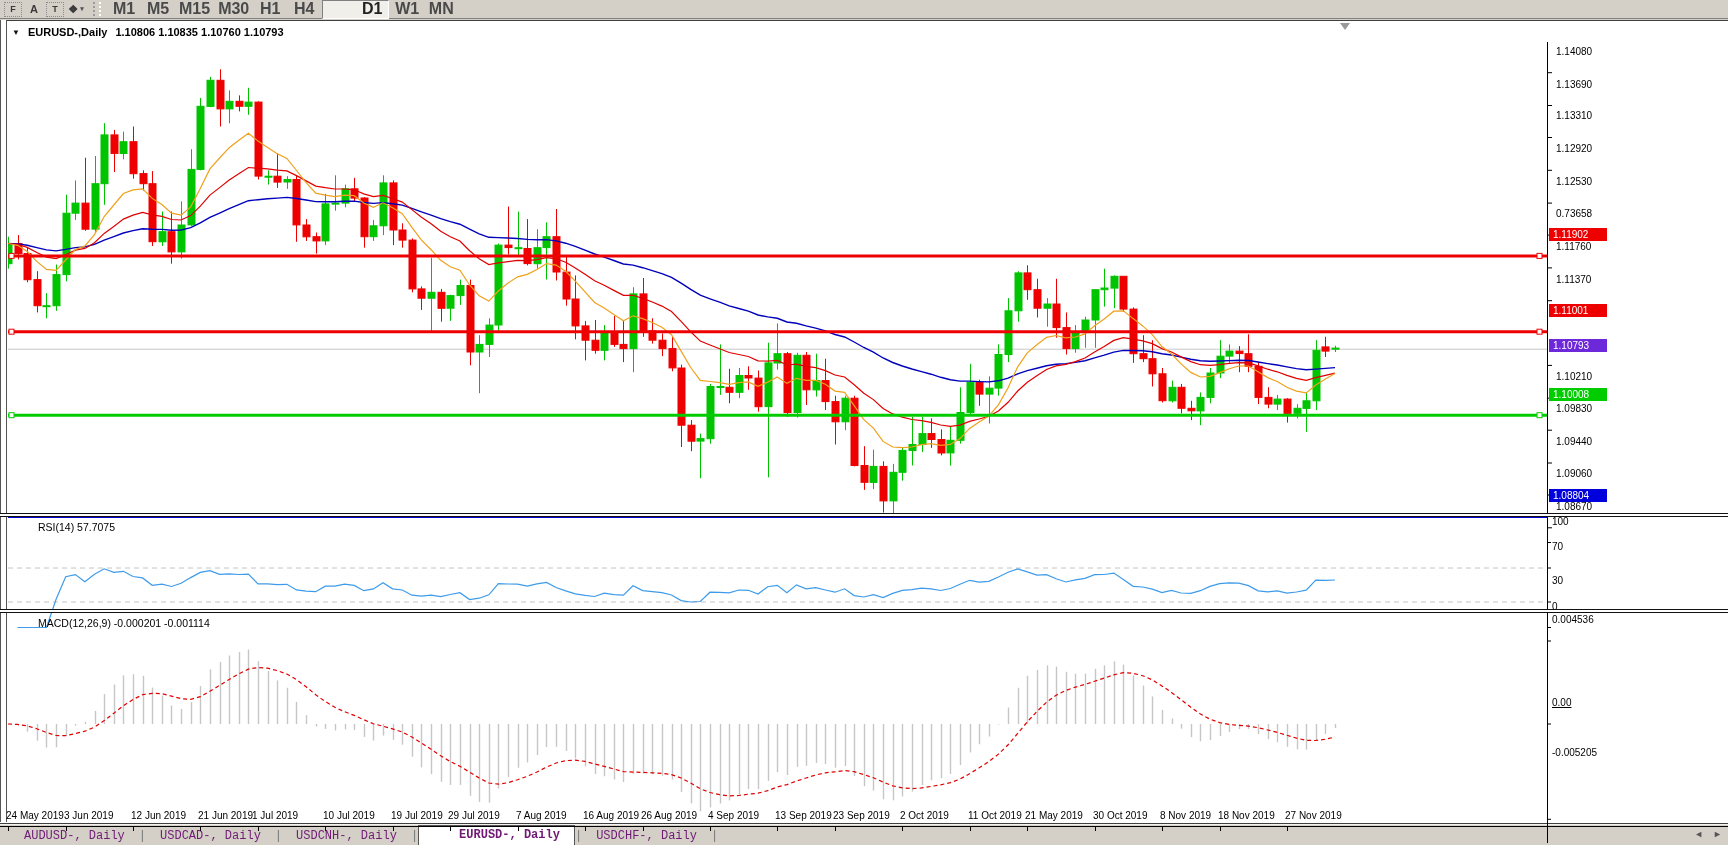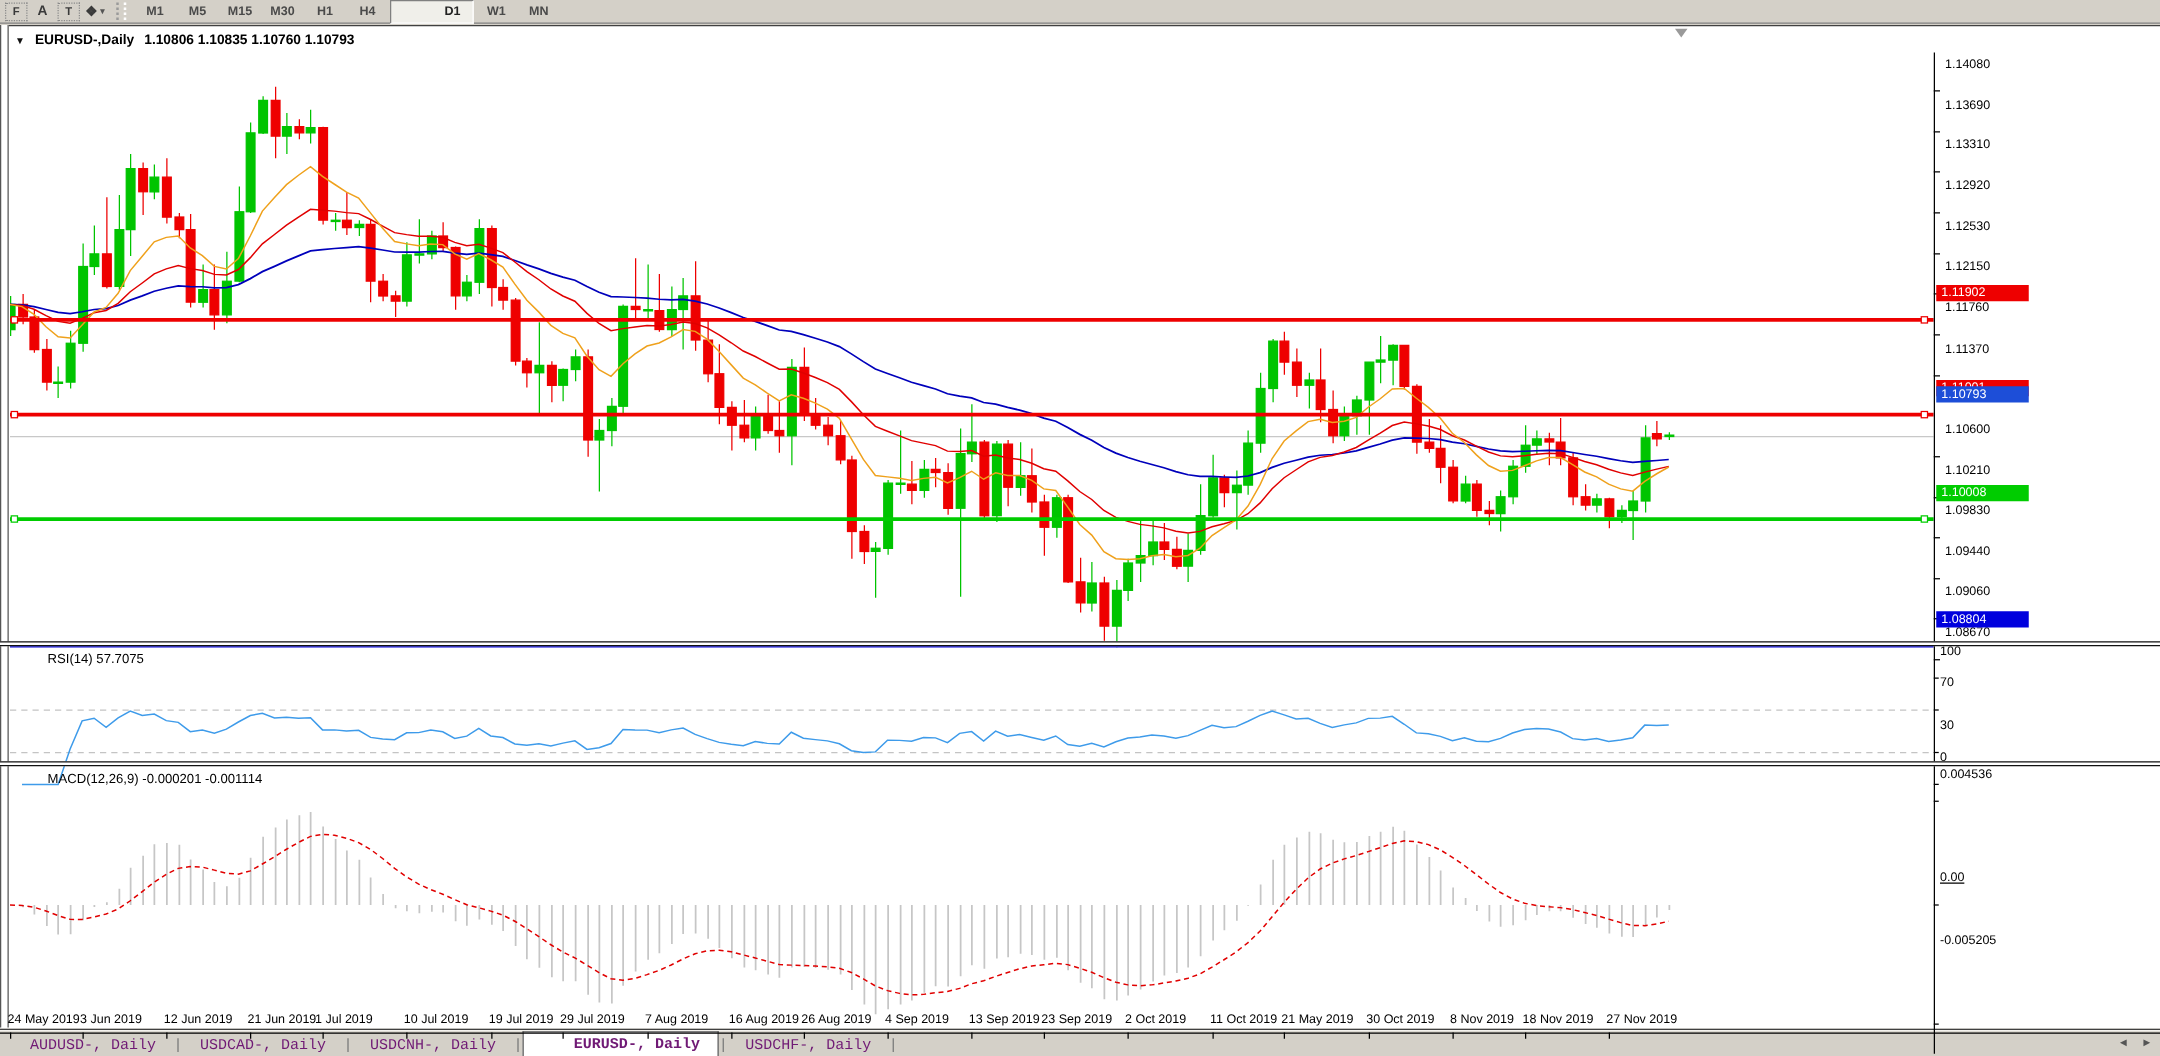--- a/index.html
+++ b/index.html
@@ -6,41 +6,41 @@
   #app{position:relative;width:1728px;height:845px;overflow:hidden;background:#d4d0c8;}
 
   
   #toolbar{position:absolute;left:0;top:0;width:1728px;height:19px;background:#d4d0c8;
     border-bottom:1px solid #808080;display:flex;align-items:center;gap:2px;padding-left:4px;box-sizing:border-box;}
   .tb-icon{display:inline-flex;align-items:center;justify-content:center;min-width:20px;height:16px;
     font-size:11px;font-weight:700;color:#3a3a3a;cursor:default;}
   .tb-icon.boxed{border:1px dotted #8a8a8a;min-width:16px;height:13px;font-size:9px;}
   .tb-grip{width:4px;height:14px;border-left:2px dotted #9a9a9a;border-right:2px dotted #ffffff;margin:0 5px;}
   .tf-btn{display:inline-flex;align-items:center;justify-content:center;min-width:26px;height:17px;
-    font-size:10px;font-weight:700;color:#4a4a4a;padding:0 3px;}
+    font-size:16px;font-weight:700;color:#4a4a4a;padding:0 3px;}
   .tf-btn.active{background:#f0efea;border:1px solid #9a9a9a;border-top-color:#808080;border-left-color:#808080;
     border-right-color:#fff;border-bottom-color:#fff;color:#222;padding-left:36px;}
   .dd-arrow{font-size:7px;color:#555;margin-left:2px;}
 
   
   #chart-window{position:absolute;left:0;top:20px;width:1728px;height:803px;background:#ffffff;
     border-top:1px solid #404040;box-sizing:border-box;}
   #left-frame{position:absolute;left:0;top:20px;width:7px;height:802px;background:#fff;
     border-left:1px solid #555;border-right:1px solid #555;box-sizing:border-box;z-index:5;}
   #chart-canvas{position:absolute;left:0;top:0;width:1728px;height:845px;z-index:1;}
   #chart-title{position:absolute;left:12px;top:26px;z-index:6;font-size:11px;font-weight:700;color:#000;
     display:flex;gap:8px;align-items:center;background:transparent;}
   #title-arrow{font-size:8px;color:#111;}
   #shift-marker{position:absolute;left:1340px;top:23px;width:0;height:0;z-index:6;
     border-left:5px solid transparent;border-right:5px solid transparent;border-top:7px solid #9a9a9a;}
   .pane-divider{position:absolute;left:0;width:1728px;height:4px;background:#fff;
     border-top:1px solid #111;border-bottom:1px solid #111;box-sizing:border-box;z-index:6;}
   .ind-label{position:absolute;left:12px;z-index:6;font-size:10.5px;color:#000;margin-left:26px;}
   .tick-label{position:absolute;font-size:10px;color:#000;z-index:4;white-space:nowrap;}
-  .price-box{position:absolute;left:1549px;width:74px;height:13px;line-height:13px;z-index:7;
+  .price-box{position:absolute;left:1549px;width:58px;height:13px;line-height:13px;z-index:7;
     font-size:10px;color:#fff;padding-left:4px;box-sizing:border-box;white-space:nowrap;}
   .date-label{position:absolute;top:810px;font-size:10px;color:#000;z-index:6;white-space:nowrap;}
 
   
   #tabbar{position:absolute;left:0;top:823px;width:1728px;height:22px;background:#d4d0c8;
     border-top:1px solid #404040;box-shadow:inset 0 1px 0 #f4f2ee;display:flex;align-items:flex-end;
     padding-left:10px;box-sizing:border-box;font-family:"Liberation Mono",monospace;}
   .tab{height:18px;line-height:18px;padding:0 14px;font-size:12px;color:#701a75;white-space:nowrap;}
   .tab.active{background:#ffffff;border:1px solid #555;border-bottom:none;font-weight:700;height:19px;padding-left:40px;}
   .tab-sep{color:#777;font-size:12px;line-height:18px;}
@@ -584,41 +584,41 @@
 
   <div class="ind-label" style="top:521px">RSI(14) 57.7075</div>
   <div class="ind-label" style="top:617px">MACD(12,26,9) -0.000201 -0.001114</div>
 
   <div id="labels-layer">
       <div class="tick-label" style="left: 1556px; top: 45.7px;">1.14080</div>
       <div class="tick-label" style="left: 1556px; top: 78.5068px;">1.13690</div>
       <div class="tick-label" style="left: 1556px; top: 110.472px;">1.13310</div>
       <div class="tick-label" style="left: 1556px; top: 143.279px;">1.12920</div>
       <div class="tick-label" style="left: 1556px; top: 176.086px;">1.12530</div>
-      <div class="tick-label" style="left: 1556px; top: 208.052px;">1.12150</div>
+      <div class="tick-label" style="left: 1556px; top: 208.052px;">0.73658</div>
       <div class="tick-label" style="left: 1556px; top: 240.858px;">1.11760</div>
       <div class="tick-label" style="left: 1556px; top: 273.665px;">1.11370</div>
       <div class="tick-label" style="left: 1556px; top: 338.438px;">1.10600</div>
       <div class="tick-label" style="left: 1556px; top: 371.244px;">1.10210</div>
       <div class="tick-label" style="left: 1556px; top: 403.21px;">1.09830</div>
       <div class="tick-label" style="left: 1556px; top: 436.017px;">1.09440</div>
       <div class="tick-label" style="left: 1556px; top: 467.982px;">1.09060</div>
       <div class="tick-label" style="left: 1556px; top: 500.789px;">1.08670</div>
       <div class="tick-label" style="left: 1552px; top: 515.5px;">100</div>
       <div class="tick-label" style="left: 1552px; top: 541px;">70</div>
       <div class="tick-label" style="left: 1552px; top: 575px;">30</div>
       <div class="tick-label" style="left: 1552px; top: 600.5px;">0</div>
       <div class="tick-label" style="left: 1552px; top: 613.991px;">0.004536</div>
       <div class="tick-label" style="left: 1552px; top: 697px; text-decoration: underline;">0.00</div>
       <div class="tick-label" style="left: 1552px; top: 747px;">-0.005205</div>
       <div class="price-box" style="left: 1549px; top: 228.413px; background: rgb(238, 0, 0);">1.11902</div>
       <div class="price-box" style="left: 1549px; top: 304.205px; background: rgb(238, 0, 0);">1.11001</div>
       <div class="price-box" style="left: 1549px; top: 387.737px; background: rgb(0, 204, 0);">1.10008</div>
       <div class="price-box" style="left: 1549px; top: 489.017px; background: rgb(0, 0, 221);">1.08804</div>
-      <div class="price-box" style="left: 1549px; top: 309px; background: #1d4ed8;">1.10793</div>
+      <div class="price-box" style="left: 1549px; top: 339px; background: #6d28d9;">1.10793</div>
       <div class="date-label" style="left: 6px; top: 810px;">24 May 2019</div>
       <div class="date-label" style="left: 64px; top: 810px;">3 Jun 2019</div>
       <div class="date-label" style="left: 131px; top: 810px;">12 Jun 2019</div>
       <div class="date-label" style="left: 198px; top: 810px;">21 Jun 2019</div>
       <div class="date-label" style="left: 252px; top: 810px;">1 Jul 2019</div>
       <div class="date-label" style="left: 323px; top: 810px;">10 Jul 2019</div>
       <div class="date-label" style="left: 391px; top: 810px;">19 Jul 2019</div>
       <div class="date-label" style="left: 448px; top: 810px;">29 Jul 2019</div>
       <div class="date-label" style="left: 516px; top: 810px;">7 Aug 2019</div>
       <div class="date-label" style="left: 583px; top: 810px;">16 Aug 2019</div>

